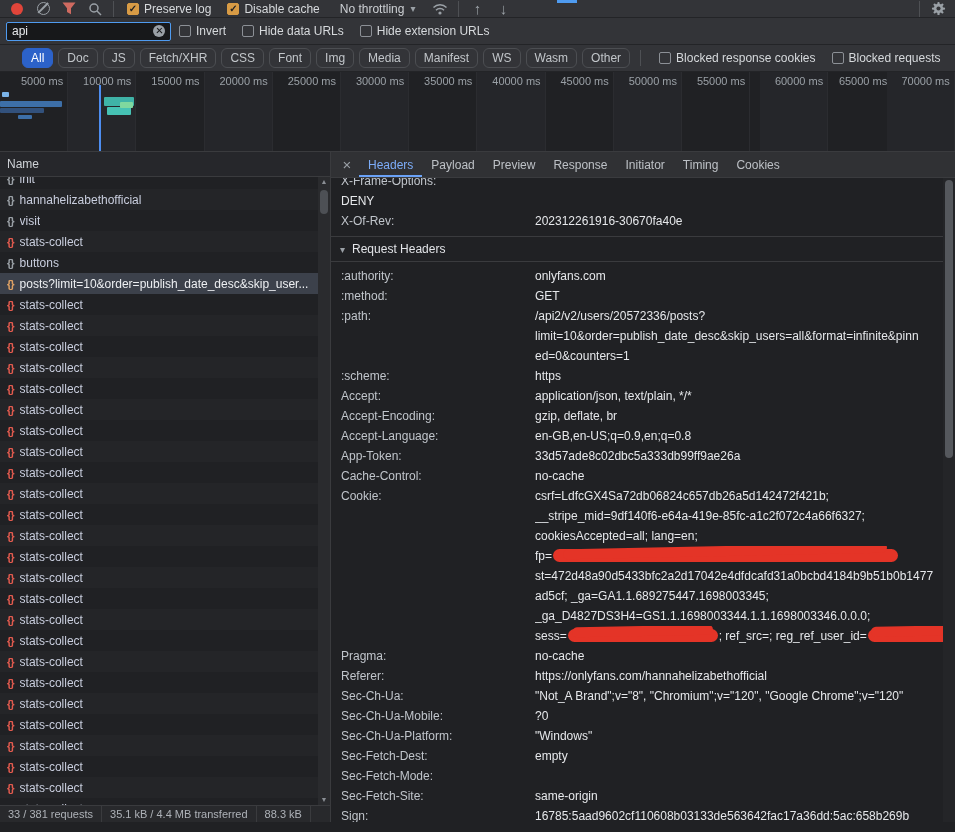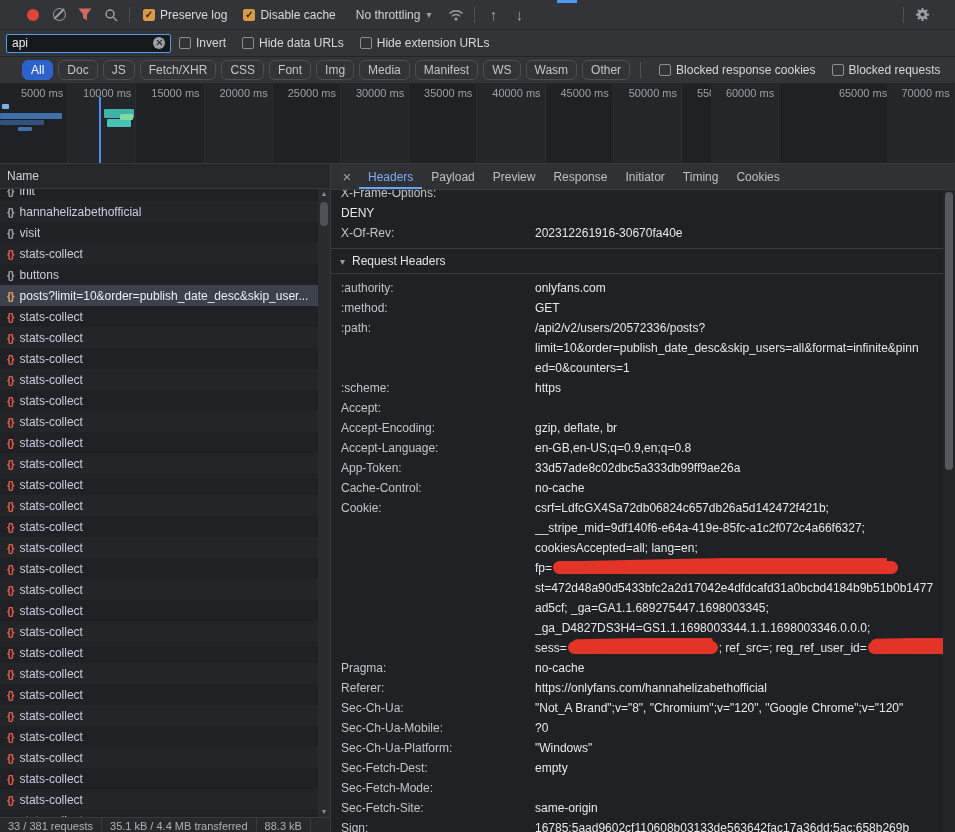--- a/index.html
+++ b/index.html
@@ -4,21 +4,21 @@
 <style>
   * { box-sizing: border-box; }
   body { margin:0; background:#000; }
   .dt {
     position:relative; width:955px; height:832px; overflow:hidden;
     background:#202124; color:#e8eaed;
     font-family:"Liberation Sans", sans-serif; font-size:12px;
   }
   
   .row1,.row2,.row3 { display:flex; align-items:center; background:#333438; border-bottom:1px solid #232427; }
-  .row1 { height:30px; padding:0 20px; position:relative; }
+  .row1 { height:18px; padding:0 4px; position:relative; }
   .row2 { height:27px; padding:0 4px; }
   .row3 { height:27px; padding:0 22px; gap:5px; }
   .iconbtn { width:26px; height:24px; display:flex; align-items:center; justify-content:center; flex:none; }
   .rec { width:12px; height:12px; border-radius:50%; background:#e1453a; }
   .clear-ic { width:13px; height:13px; border:1.5px solid #9aa0a6; border-radius:50%; position:relative; }
   .clear-ic::after { content:""; position:absolute; left:-2px; top:4.3px; width:14px; height:1.5px; background:#9aa0a6; transform:rotate(-45deg); }
   .vdiv { width:1px; height:16px; background:#4e5054; margin:0 5px; flex:none; }
   .cbx { display:inline-flex; align-items:center; gap:5px; margin:0 8px; }
   .cbx .box { width:12px; height:12px; border:1px solid #8c9096; border-radius:2px; flex:none; display:flex; align-items:center; justify-content:center; }
   .cbx.checked .box { background:#d89b45; border-color:#d89b45; }
@@ -234,21 +234,21 @@
       </div>
       <div class="tcol" style="left: 545.6px; width: 68.2px;">
         <span class="tlabel">45000 ms</span>
       </div>
       <div class="tcol alt" style="left: 613.8px; width: 68.2px;">
         <span class="tlabel">50000 ms</span>
       </div>
       <div class="tcol" style="left: 682px; width: 68.2px;">
         <span class="tlabel">55000 ms</span>
       </div>
-      <div class="tcol alt" style="left: 711px; width: 68.2px;">
+      <div class="tcol alt" style="left: 760px; width: 68.2px;">
         <span class="tlabel">60000 ms</span>
       </div>
       <div class="tcol" style="left: 824px; width: 68.2px;">
         <span class="tlabel">65000 ms</span>
       </div>
       <div class="tcol alt" style="left: 886.6px; width: 68.2px;">
         <span class="tlabel">70000 ms</span>
       </div>
       <div class="tmarker" style="left: 99px; background: rgb(77, 141, 240);"></div>
       <div class="tbar" style="left: 2px; top: 20px; width: 7px; height: 5px; background: rgb(122, 179, 232);"></div>
@@ -455,20 +455,23 @@
               </div>
             </div>
             <div class="hdr-entry">
               <div class="hdr-key">:scheme:</div>
               <div class="hdr-val">
                 <div class="hline">https</div>
               </div>
             </div>
             <div class="hdr-entry">
               <div class="hdr-key">Accept:</div>
+              <div class="hdr-val">
+                <div class="hline">application/json, text/plain, */*</div>
+              </div>
             </div>
             <div class="hdr-entry">
               <div class="hdr-key">Accept-Encoding:</div>
               <div class="hdr-val">
                 <div class="hline">gzip, deflate, br</div>
               </div>
             </div>
             <div class="hdr-entry">
               <div class="hdr-key">Accept-Language:</div>
               <div class="hdr-val">

